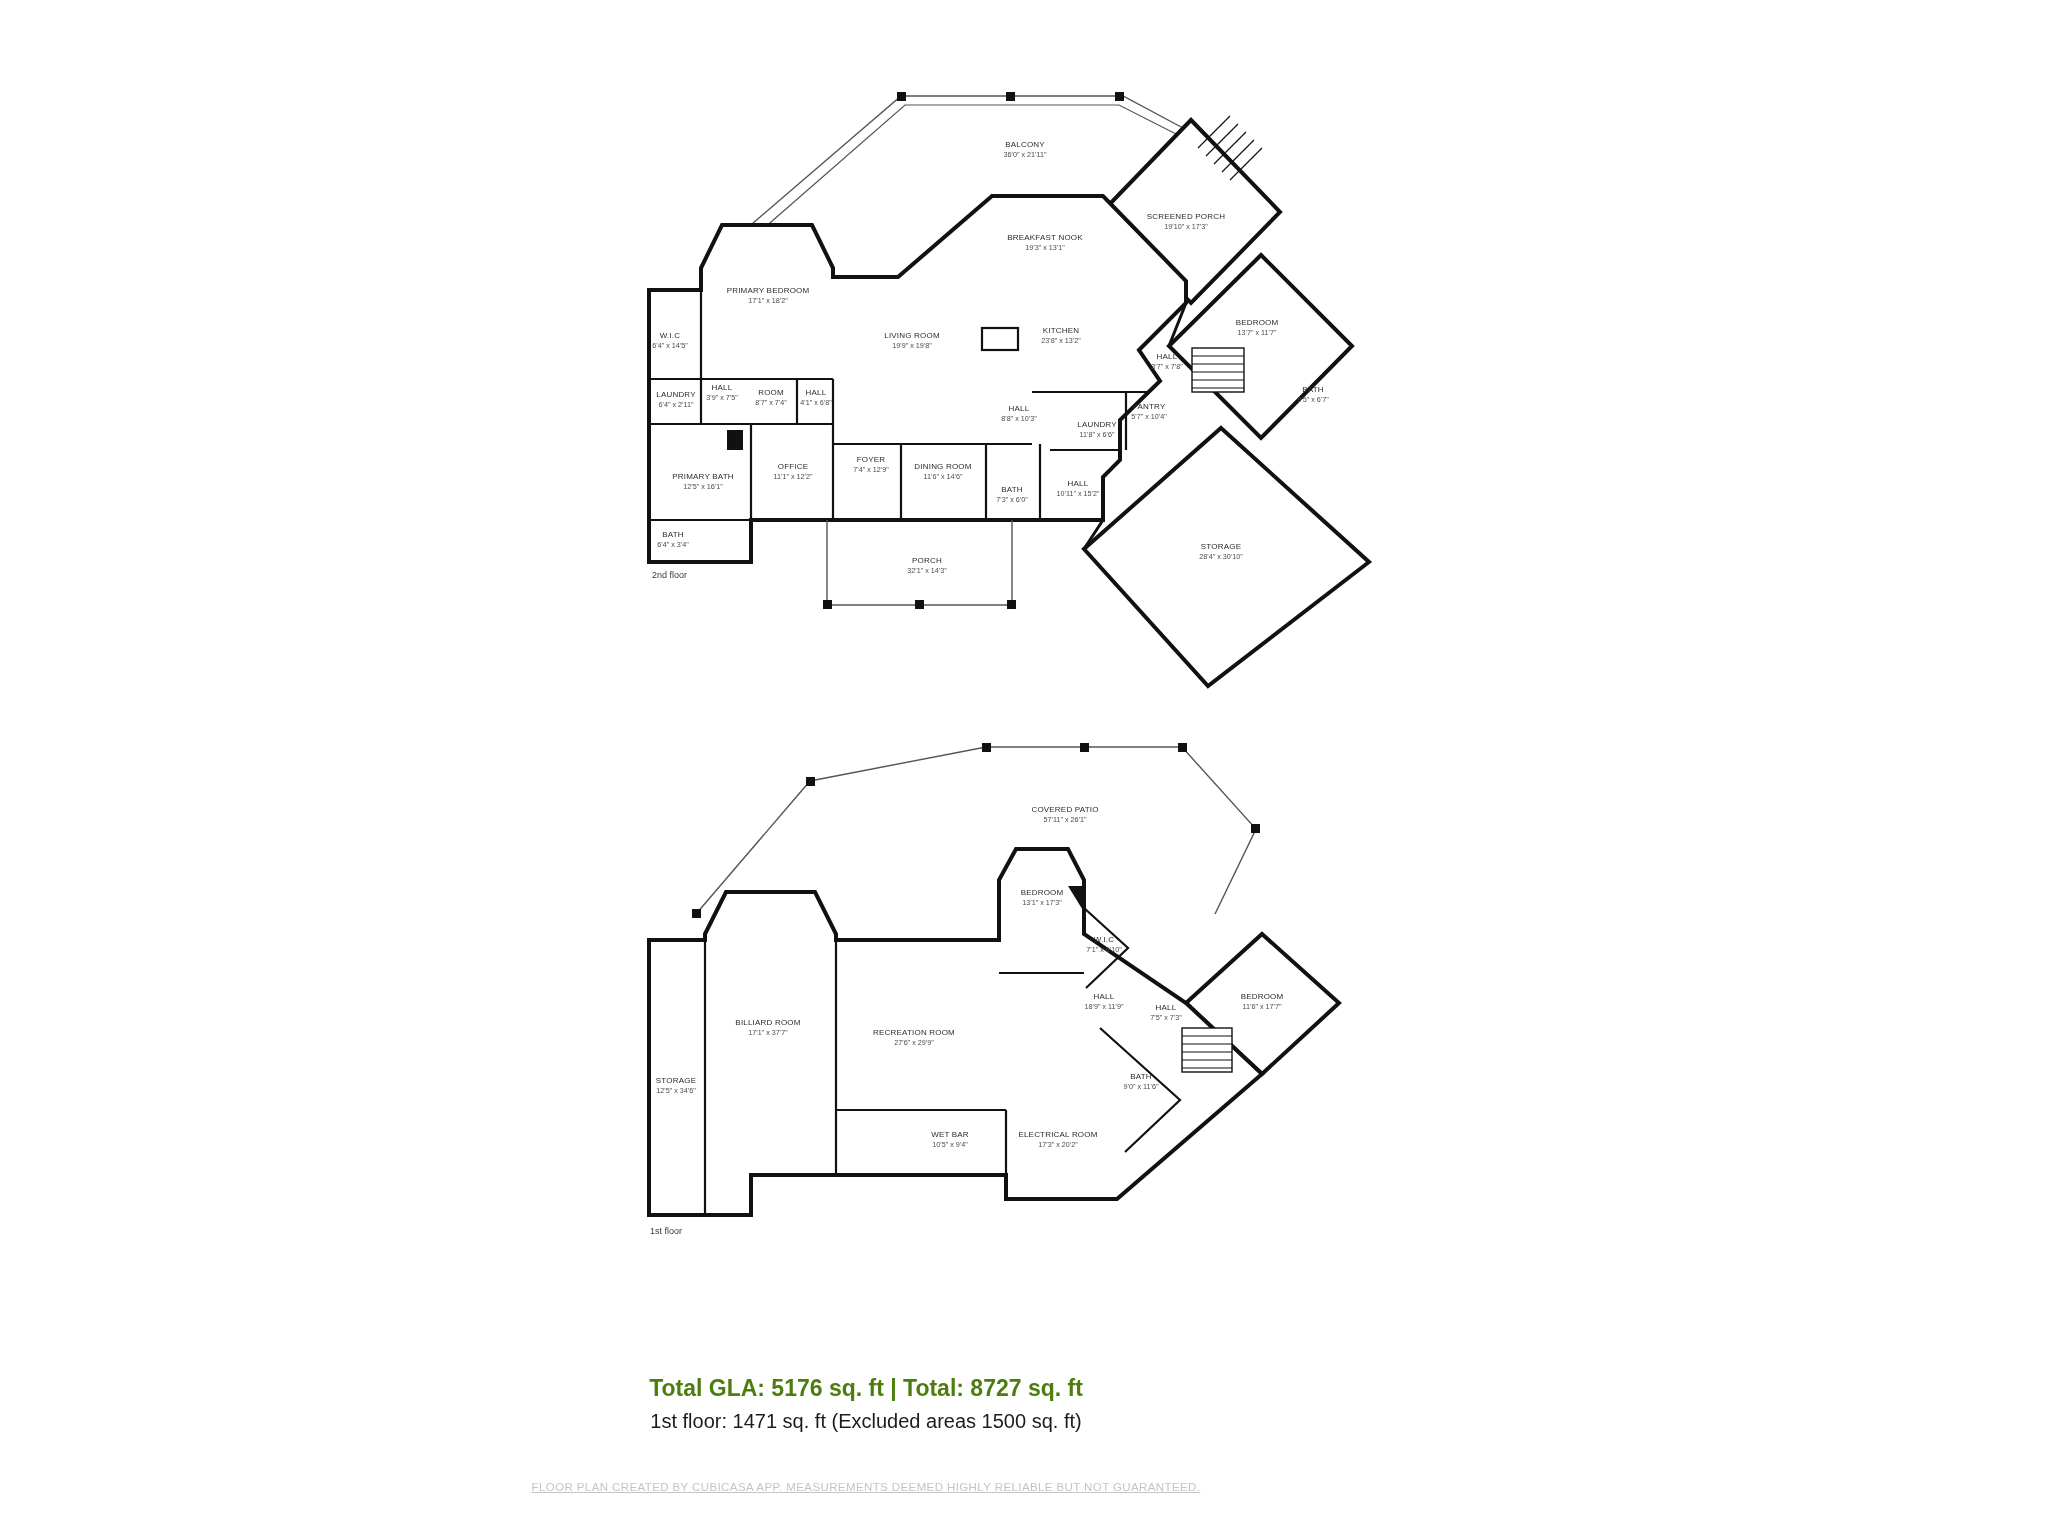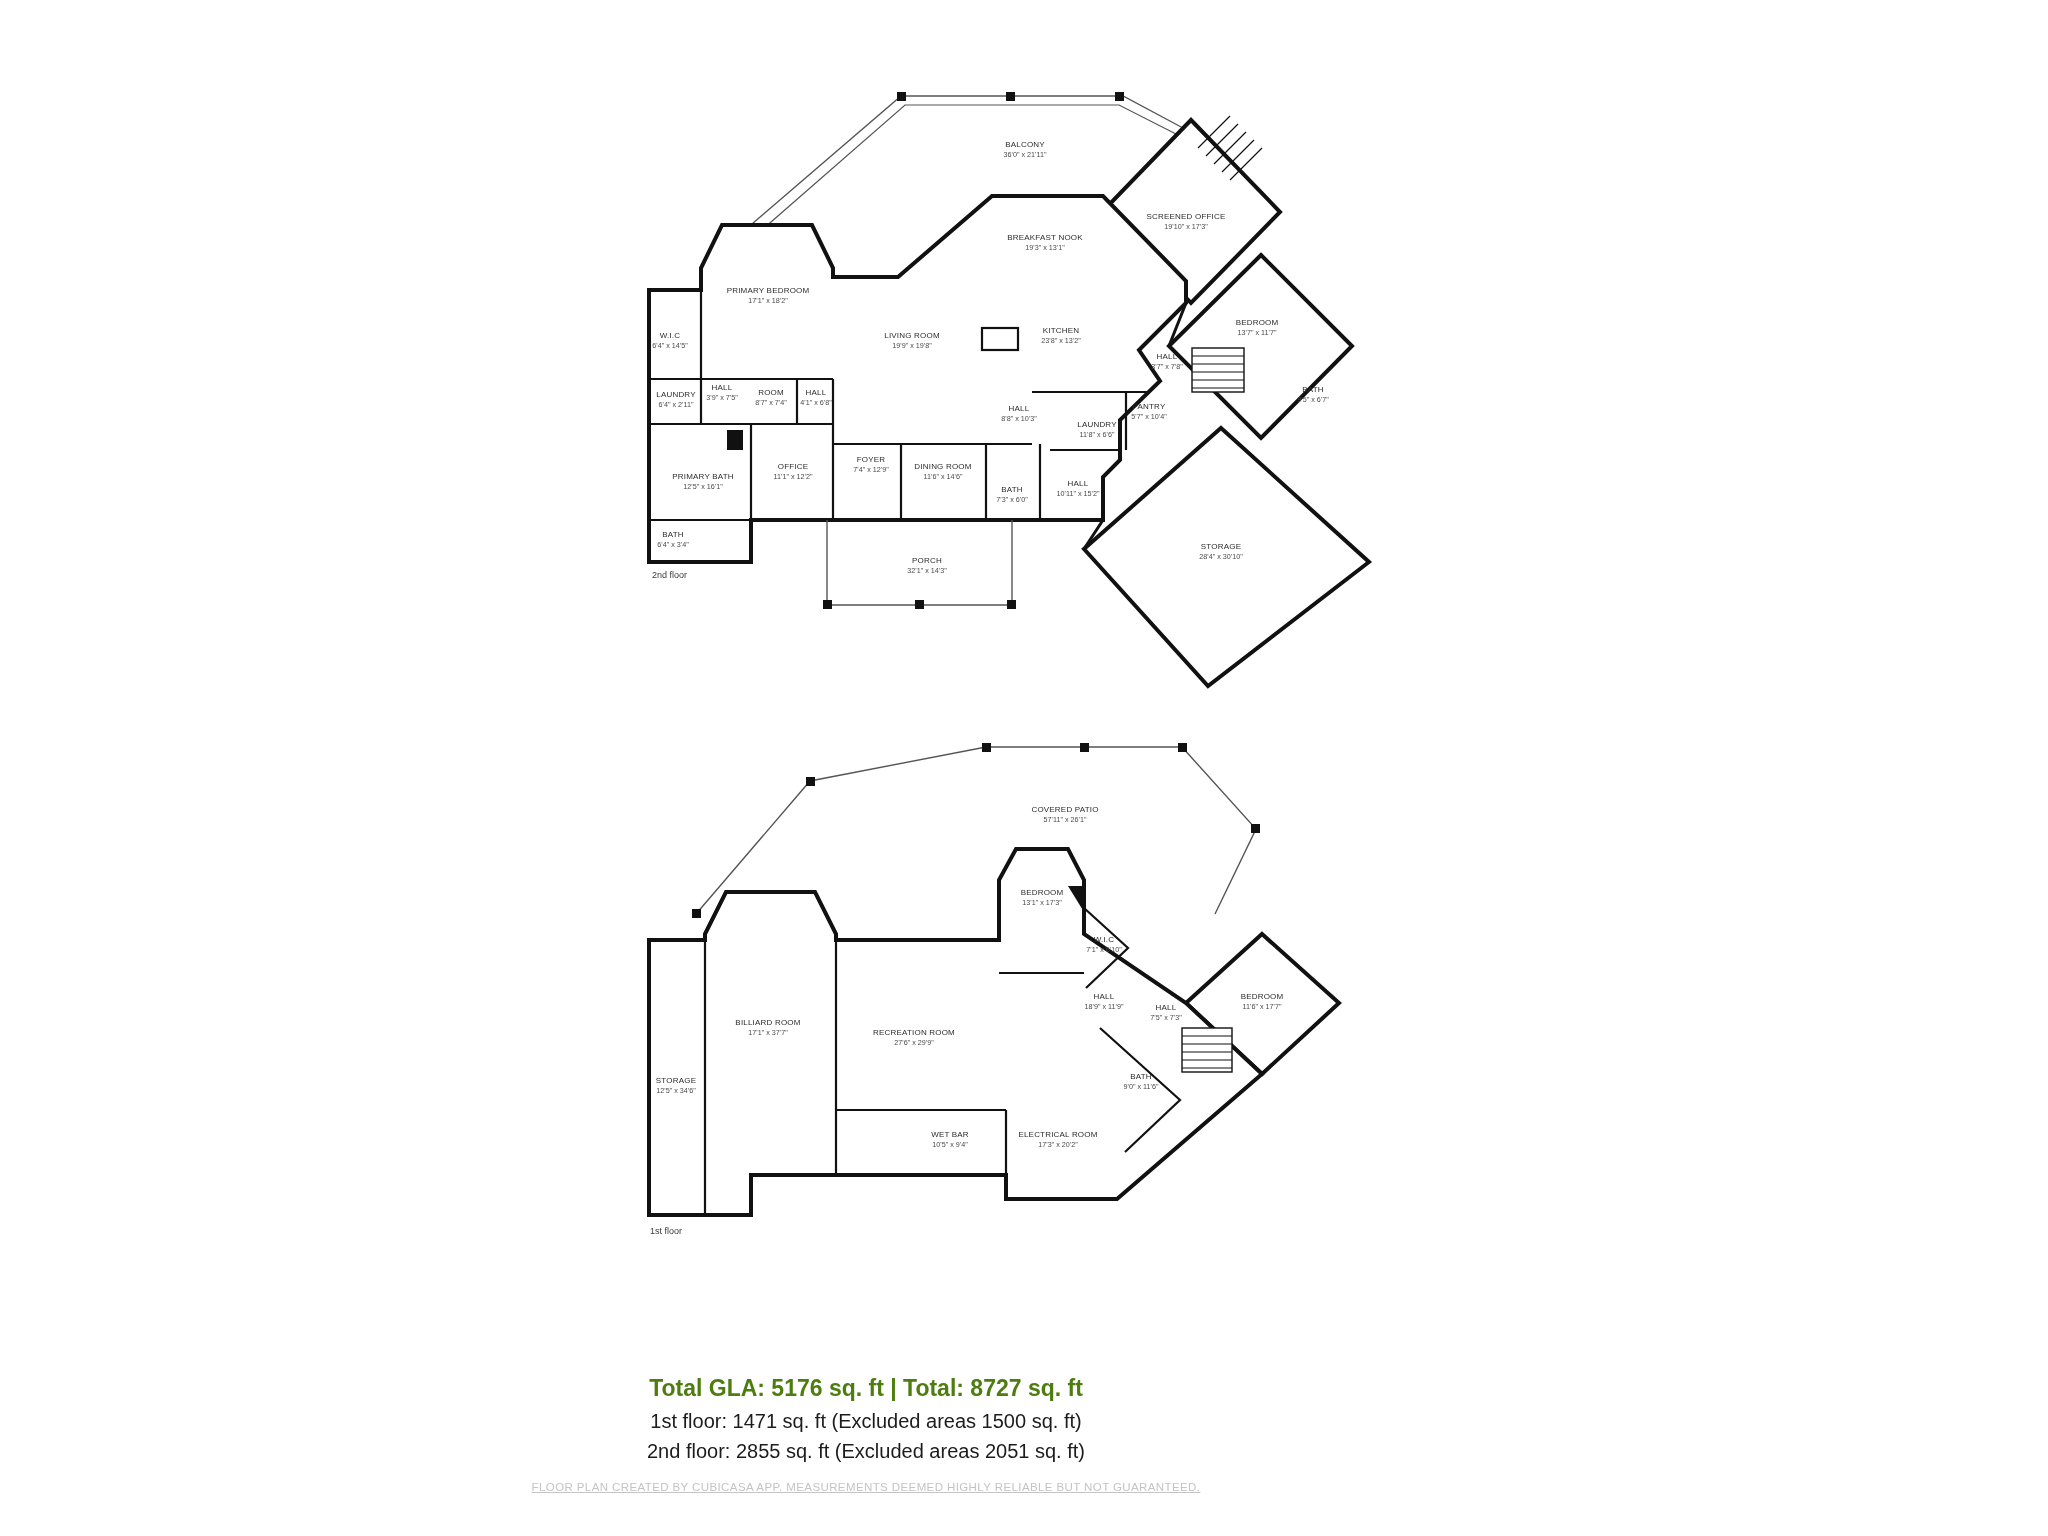--- a/index.html
+++ b/index.html
@@ -79,21 +79,21 @@
 
       <polygon points="1068,886 1084,886 1084,912" fill="#111"></polygon>
     </g>
   </svg>
 
   <div class="room-label" style="left:1025px;top:150px;">
     <span class="room-name">BALCONY</span>
     <span class="room-dims">36'0" x 21'11"</span>
   </div>
   <div class="room-label" style="left:1186px;top:222px;">
-    <span class="room-name">SCREENED OFFICE</span>
+    <span class="room-name">SCREENED PORCH</span>
     <span class="room-dims">19'10" x 17'3"</span>
   </div>
   <div class="room-label" style="left:1045px;top:243px;">
     <span class="room-name">BREAKFAST NOOK</span>
     <span class="room-dims">19'3" x 13'1"</span>
   </div>
   <div class="room-label" style="left:768px;top:296px;">
     <span class="room-name">PRIMARY BEDROOM</span>
     <span class="room-dims">17'1" x 18'2"</span>
   </div>
@@ -233,17 +233,16 @@
   </div>
   <div class="room-label" style="left:1058px;top:1140px;">
     <span class="room-name">ELECTRICAL ROOM</span>
     <span class="room-dims">17'3" x 20'2"</span>
   </div>
   <div class="floor-tag" style="left:650px;top:1226px;">1st floor</div>
 
   <div class="summary">
     <p class="summary-line1">Total GLA: 5176 sq. ft | Total: 8727 sq. ft</p>
     <p class="summary-line">1st floor: 1471 sq. ft (Excluded areas 1500 sq. ft)</p>
-    <p class="summary-line">2nd floor: 2855 sq. ft (Excluded areas 2051 sq. ft)</p>
   </div>
   <div class="footer-note">FLOOR PLAN CREATED BY CUBICASA APP. MEASUREMENTS DEEMED HIGHLY RELIABLE BUT NOT GUARANTEED.</div>
 
 </div>
 
 </body></html>

